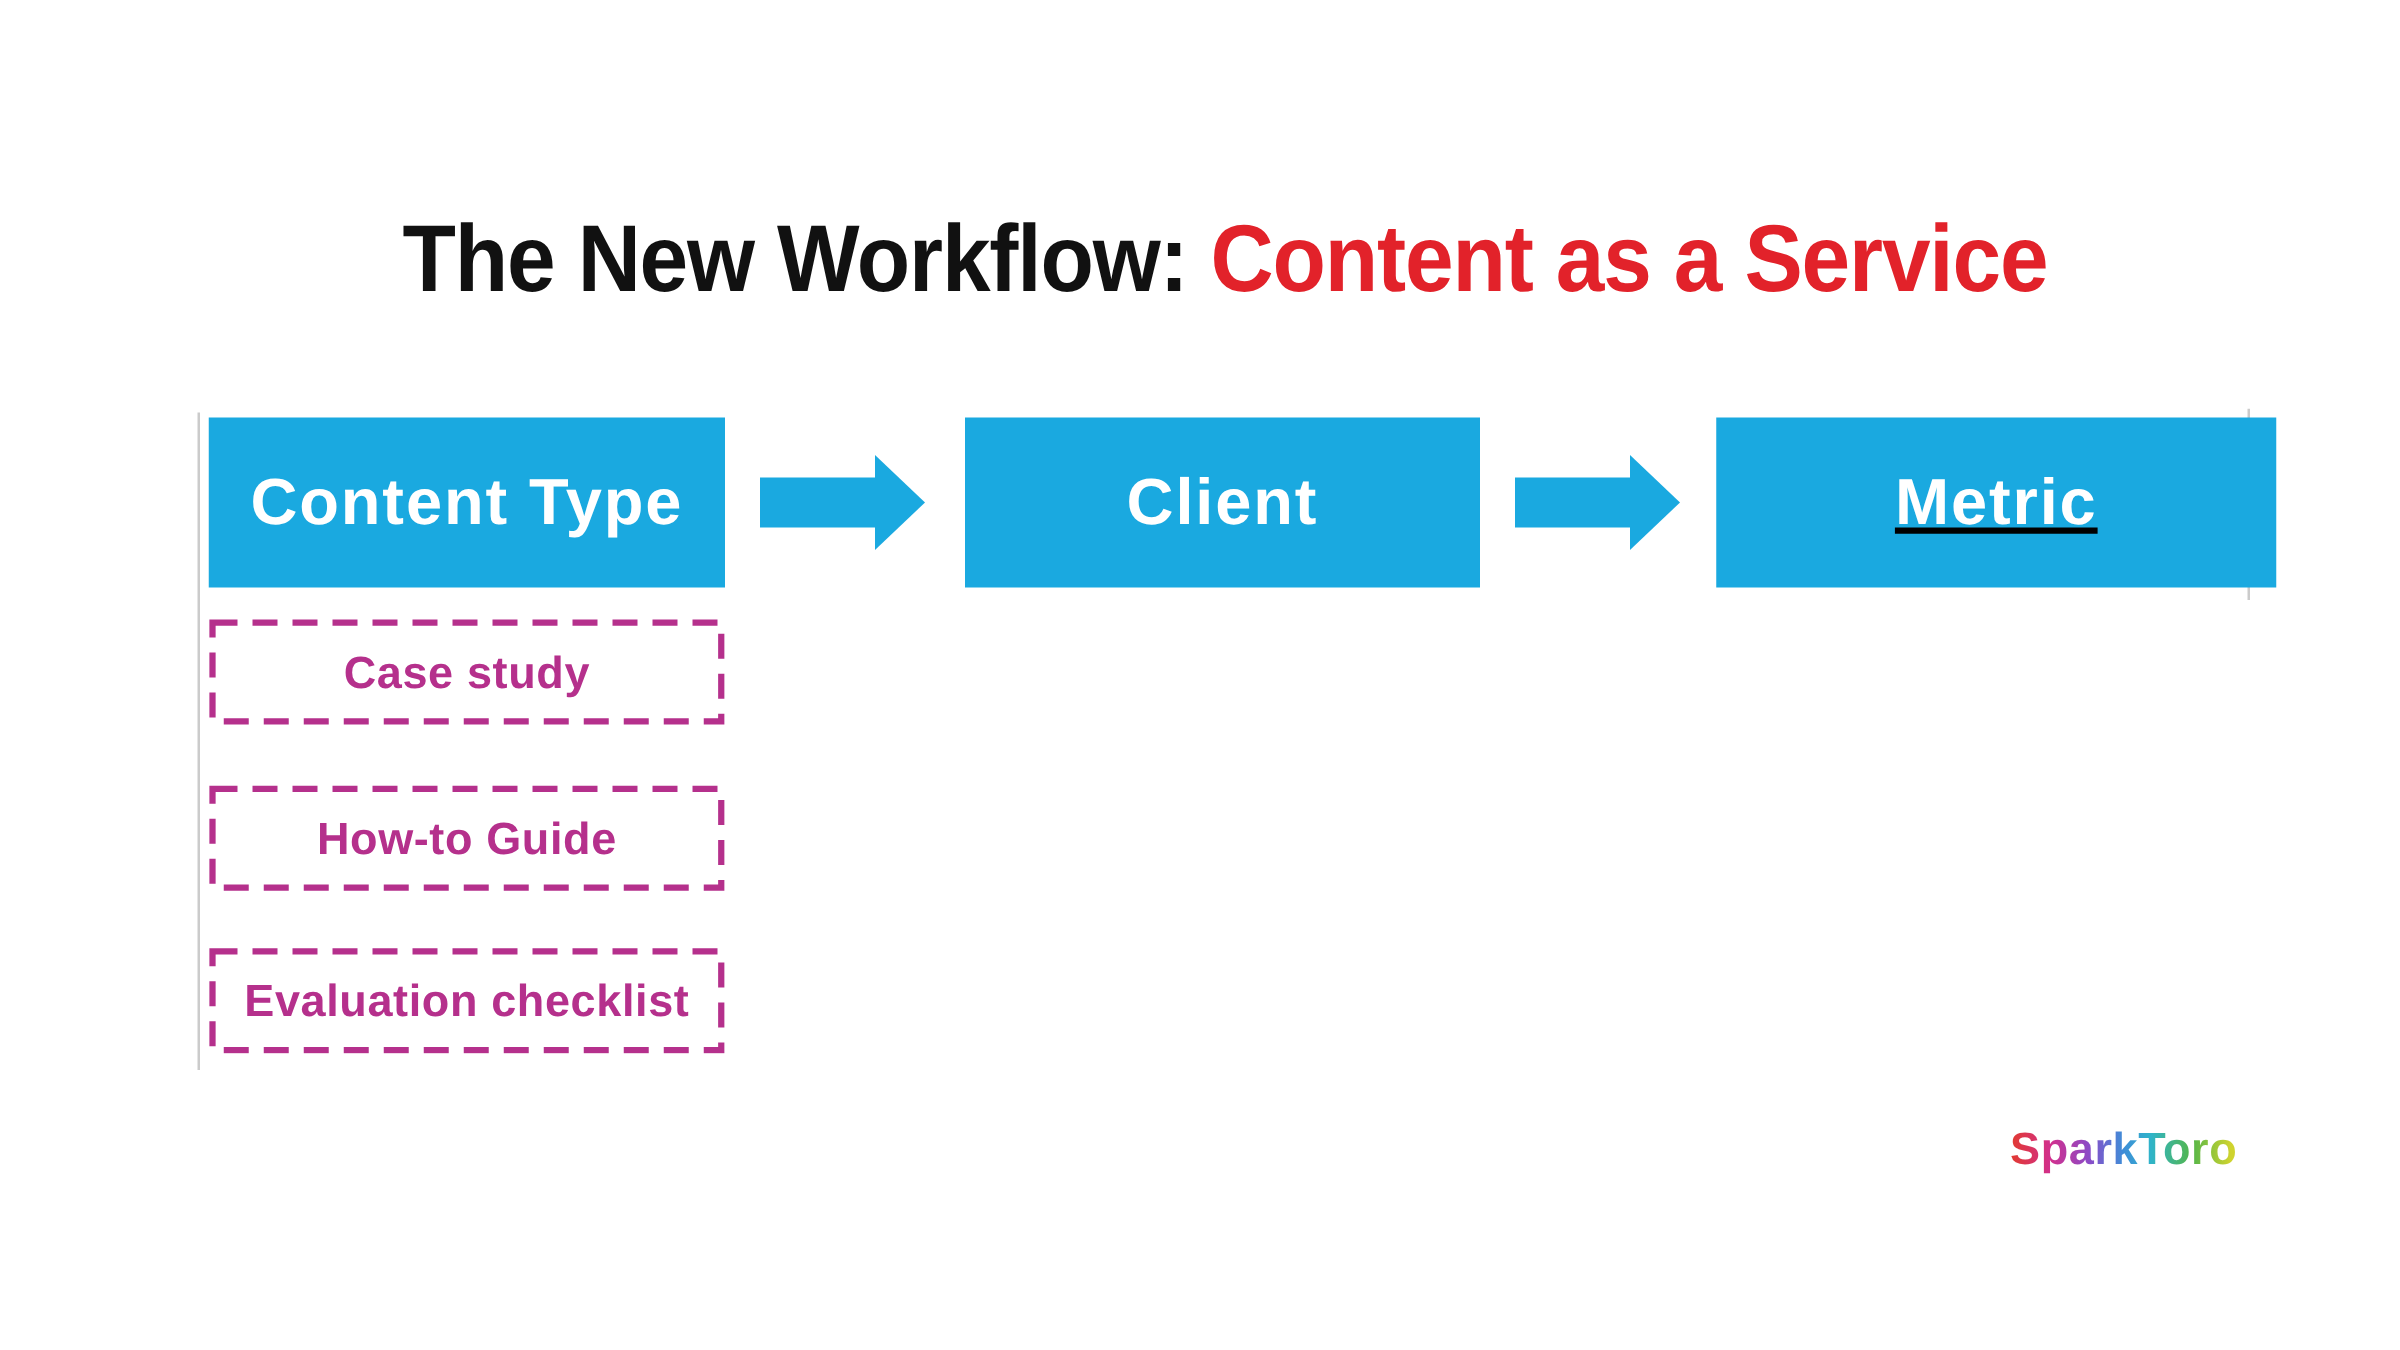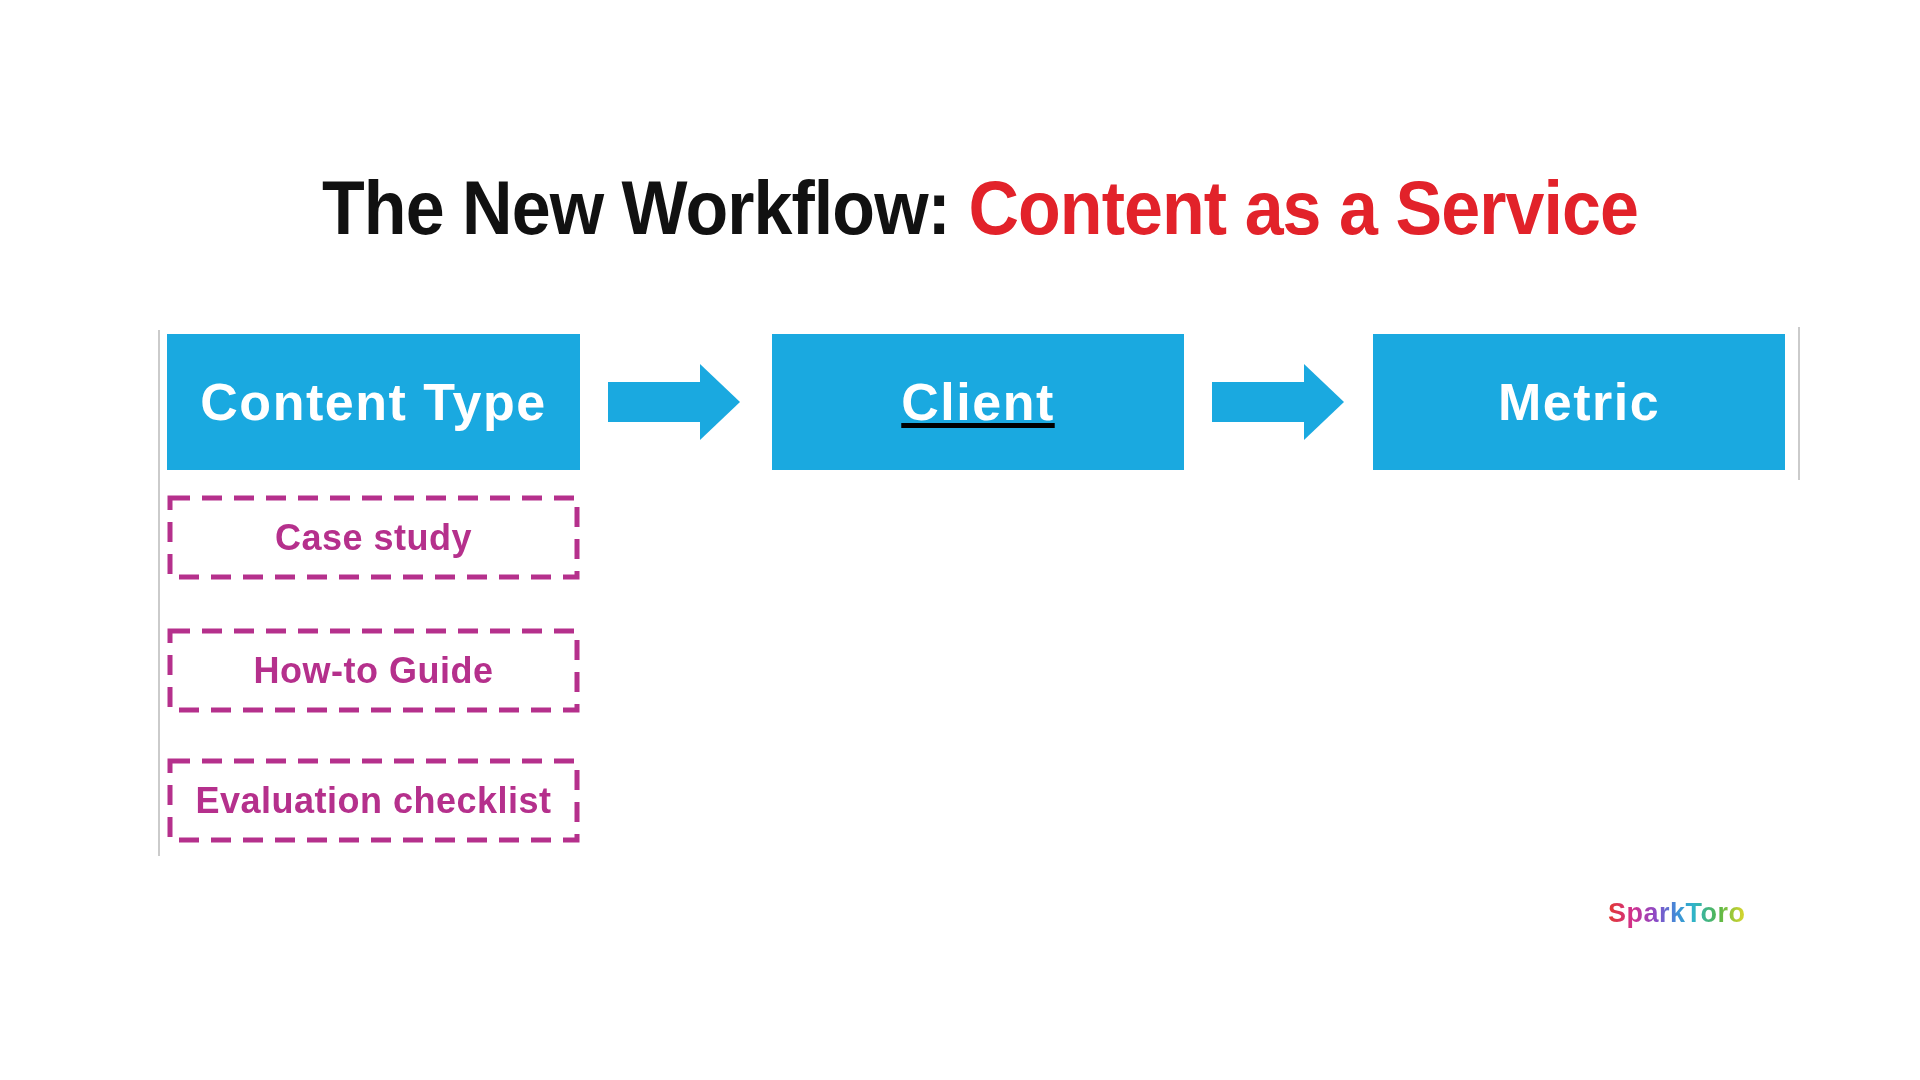--- a/index.html
+++ b/index.html
@@ -58,22 +58,22 @@
     justify-content: center;
   }
   .flow-box .flow-label {
     color: #ffffff;
     font-size: 52px;
     font-weight: bold;
     letter-spacing: 1.5px;
     white-space: nowrap;
   }
   .box-1 { left: 147px;  width: 413px; }
-  .box-2 { left: 752px;  width: 412px; text-decoration: underline; }
-  .box-3 { left: 1353px; width: 412px; }
+  .box-2 { left: 752px;  width: 412px; }
+  .box-3 { left: 1353px; width: 448px; text-decoration: underline; }
 
   
   .arrow {
     position: absolute;
     top: 364px;
     width: 132px;
     height: 76px;
   }
   .arrow .shaft {
     position: absolute;
@@ -121,21 +121,21 @@
   }
   .option-1 { top: 495px; }
   .option-2 { top: 628px; }
   .option-3 { top: 758px; }
 
   
   .logo {
     position: absolute;
     left: 1588px;
     top: 898px;
-    font-size: 27px;
+    font-size: 36px;
     font-weight: bold;
     letter-spacing: 0.5px;
     background: linear-gradient(90deg,
       #e23a2e 0%, #d12f8e 18%, #8a4bc8 35%,
       #3e8ed8 50%, #2fb4c9 62%, #54b649 80%, #cfd32e 97%);
     -webkit-background-clip: text;
     background-clip: text;
     color: transparent;
   }
 </style>

